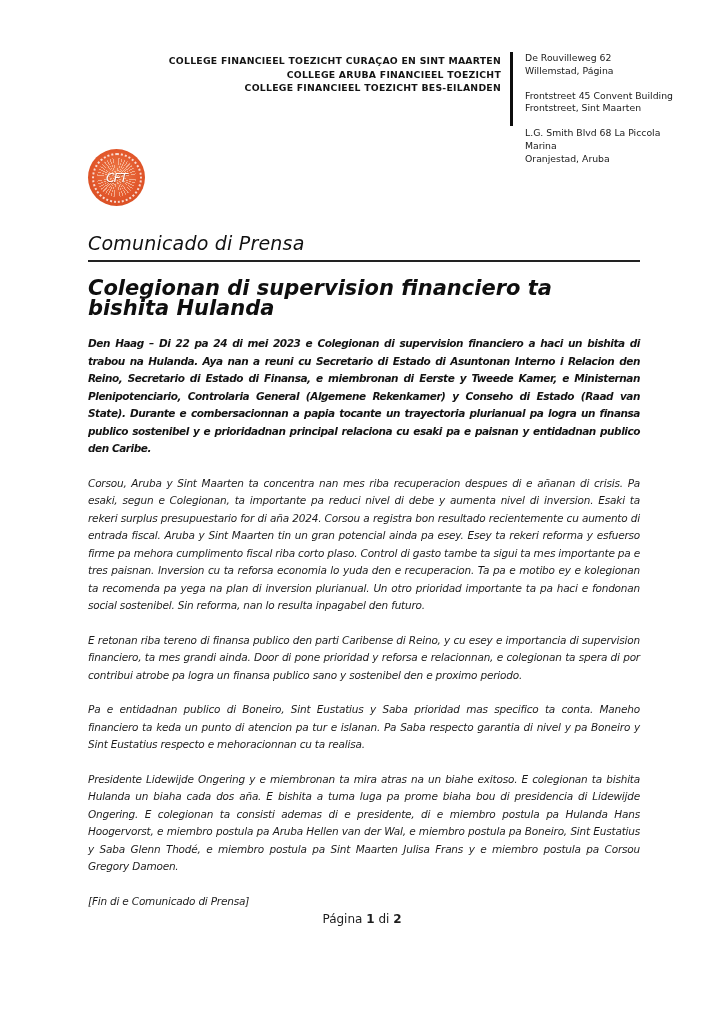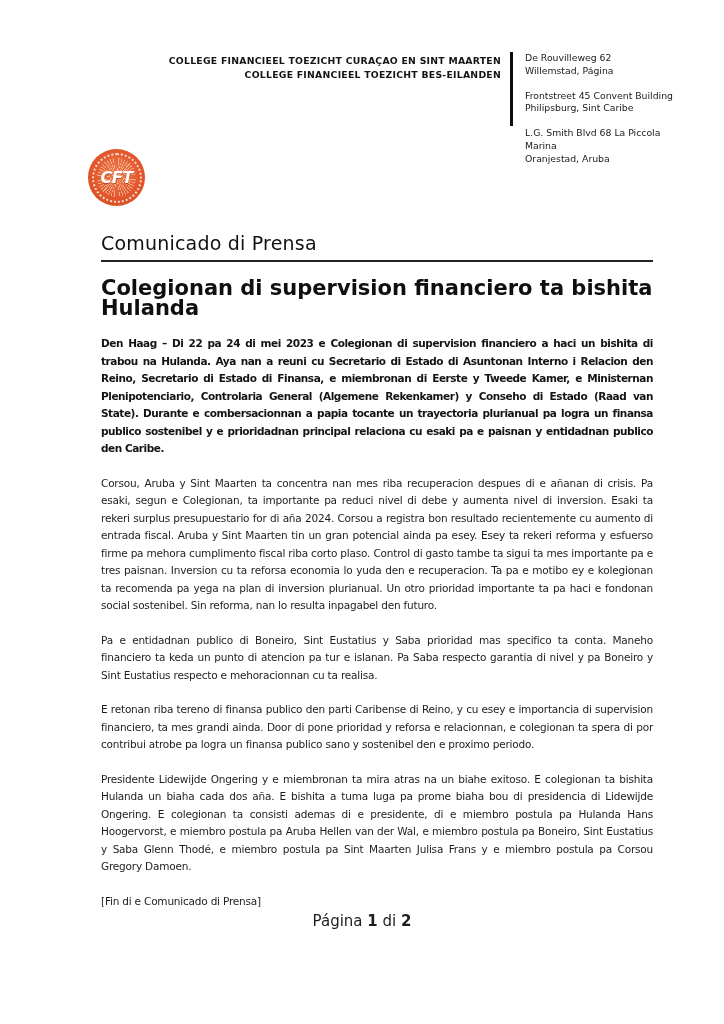--- a/index.html
+++ b/index.html
@@ -38,65 +38,66 @@
     position:absolute; inset:9px; border-radius:50%;
     background:repeating-conic-gradient(from 0deg,
       rgba(255,255,255,0) 0deg 6deg, rgba(255,233,216,0.55) 6deg 9deg);
   }
   .cft-ring {
     position:absolute; inset:3.5px; border-radius:50%;
     border:2px dotted rgba(255,255,255,0.78);
   }
   .cft-text {
     position:absolute; inset:0; display:flex; align-items:center; justify-content:center;
-    color:#ffffff; font-weight:bold; font-size:16px; letter-spacing:-0.5px;
+    color:#ffffff; font-weight:normal; font-size:12px; letter-spacing:-0.5px;
     text-shadow:0 1px 1px rgba(140,40,10,0.65); font-style:italic;
   }
 
   
-  .main { position:absolute; left:101px; top:230px; width:552px; }
+  .main { position:absolute; left:88px; top:230px; width:552px;font-style:italic; }
   .doc-title { font-size:19px; font-weight:normal; color:#111111; line-height:26px; letter-spacing:0.2px; }
   .doc-date { font-size:10px; color:#222222; margin-top:5px; line-height:12px; }
   .rule { border:none; border-top:2px solid #222222; margin-top:4px; }
   .headline { font-size:21px; font-weight:bold; color:#0f0f0f; margin-top:16px; line-height:20px; }
 
   .body-copy { margin-top:17px; }
   .body-copy p {
     font-size:10.5px; line-height:17.5px; letter-spacing:-0.2px;
     text-align:justify; margin-bottom:17px; color:#1d1d1d;
   }
   .body-copy p.lead { font-weight:bold; letter-spacing:-0.45px; color:#131313; }
   .body-copy p.closing { text-align:left; margin-bottom:0; }
 
   
   .page-footer {
     position:absolute; left:0; right:0; top:912px;
-    text-align:center; font-size:15px; color:#1d1d1d;
+    text-align:center; font-size:12px; color:#1d1d1d;
   }
   .page-footer .pg-num { font-weight:bold; }
 </style>
 </head>
 <body>
 
 <div class="page">
 
   <div class="letterhead">
     <div class="college-names">
       <div>COLLEGE FINANCIEEL TOEZICHT CURAÇAO EN SINT MAARTEN</div>
+      <div>COLLEGE ARUBA FINANCIEEL TOEZICHT</div>
       <div>COLLEGE FINANCIEEL TOEZICHT BES-EILANDEN</div>
     </div>
     <div class="lh-divider"></div>
     <div class="addresses">
       <div class="addr-group">
         <div>De Rouvilleweg 62</div>
         <div>Willemstad, Página</div>
       </div>
       <div class="addr-group">
         <div>Frontstreet 45 Convent Building</div>
-        <div>Philipsburg, Sint Caribe</div>
+        <div>Frontstreet, Sint Maarten</div>
       </div>
       <div class="addr-group">
         <div>L.G. Smith Blvd 68 La Piccola Marina</div>
         <div>Oranjestad, Aruba</div>
       </div>
     </div>
   </div>
 
   <div class="cft-logo">
     <div class="cft-rays"></div>
@@ -105,22 +106,22 @@
   </div>
 
   <div class="main">
     <div class="doc-title">Comunicado di Prensa</div>
     <hr class="rule">
     <div class="headline">Colegionan di supervision financiero ta bishita Hulanda</div>
 
     <div class="body-copy">
       <p class="lead">Den Haag – Di 22 pa 24 di mei 2023 e Colegionan di supervision financiero a haci un bishita di trabou na Hulanda. Aya nan a reuni cu Secretario di Estado di Asuntonan Interno i Relacion den Reino, Secretario di Estado di Finansa, e miembronan di Eerste y Tweede Kamer, e Ministernan Plenipotenciario, Controlaria General (Algemene Rekenkamer) y Conseho di Estado (Raad van State). Durante e combersacionnan a papia tocante un trayectoria plurianual pa logra un finansa publico sostenibel y e prioridadnan principal relaciona cu esaki pa e paisnan y entidadnan publico den Caribe.</p>
       <p>Corsou, Aruba y Sint Maarten ta concentra nan mes riba recuperacion despues di e añanan di crisis. Pa esaki, segun e Colegionan, ta importante pa reduci nivel di debe y aumenta nivel di inversion. Esaki ta rekeri surplus presupuestario for di aña 2024. Corsou a registra bon resultado recientemente cu aumento di entrada fiscal. Aruba y Sint Maarten tin un gran potencial ainda pa esey. Esey ta rekeri reforma y esfuerso firme pa mehora cumplimento fiscal riba corto plaso. Control di gasto tambe ta sigui ta mes importante pa e tres paisnan. Inversion cu ta reforsa economia lo yuda den e recuperacion. Ta pa e motibo ey e kolegionan ta recomenda pa yega na plan di inversion plurianual. Un otro prioridad importante ta pa haci e fondonan social sostenibel. Sin reforma, nan lo resulta inpagabel den futuro.</p>
+      <p>E retonan riba tereno di finansa publico den parti Caribense di Reino, y cu esey e importancia di supervision financiero, ta mes grandi ainda. Door di pone prioridad y reforsa e relacionnan, e colegionan ta spera di por contribui atrobe pa logra un finansa publico sano y sostenibel den e proximo periodo.</p>
       <p>Pa e entidadnan publico di Boneiro, Sint Eustatius y Saba prioridad mas specifico ta conta. Maneho financiero ta keda un punto di atencion pa tur e islanan. Pa Saba respecto garantia di nivel y pa Boneiro y Sint Eustatius respecto e mehoracionnan cu ta realisa.</p>
-      <p>E retonan riba tereno di finansa publico den parti Caribense di Reino, y cu esey e importancia di supervision financiero, ta mes grandi ainda. Door di pone prioridad y reforsa e relacionnan, e colegionan ta spera di por contribui atrobe pa logra un finansa publico sano y sostenibel den e proximo periodo.</p>
       <p>Presidente Lidewijde Ongering y e miembronan ta mira atras na un biahe exitoso. E colegionan ta bishita Hulanda un biaha cada dos aña. E bishita a tuma luga pa prome biaha bou di presidencia di Lidewijde Ongering. E colegionan ta consisti ademas di e presidente, di e miembro postula pa Hulanda Hans Hoogervorst, e miembro postula pa Aruba Hellen van der Wal, e miembro postula pa Boneiro, Sint Eustatius y Saba Glenn Thodé, e miembro postula pa Sint Maarten Julisa Frans y e miembro postula pa Corsou Gregory Damoen.</p>
       <p class="closing">[Fin di e Comunicado di Prensa]</p>
     </div>
   </div>
 
   <div class="page-footer">
     <span>Página</span>
     <span class="pg-num">1</span>
     <span>di</span>
     <span class="pg-num">2</span>

